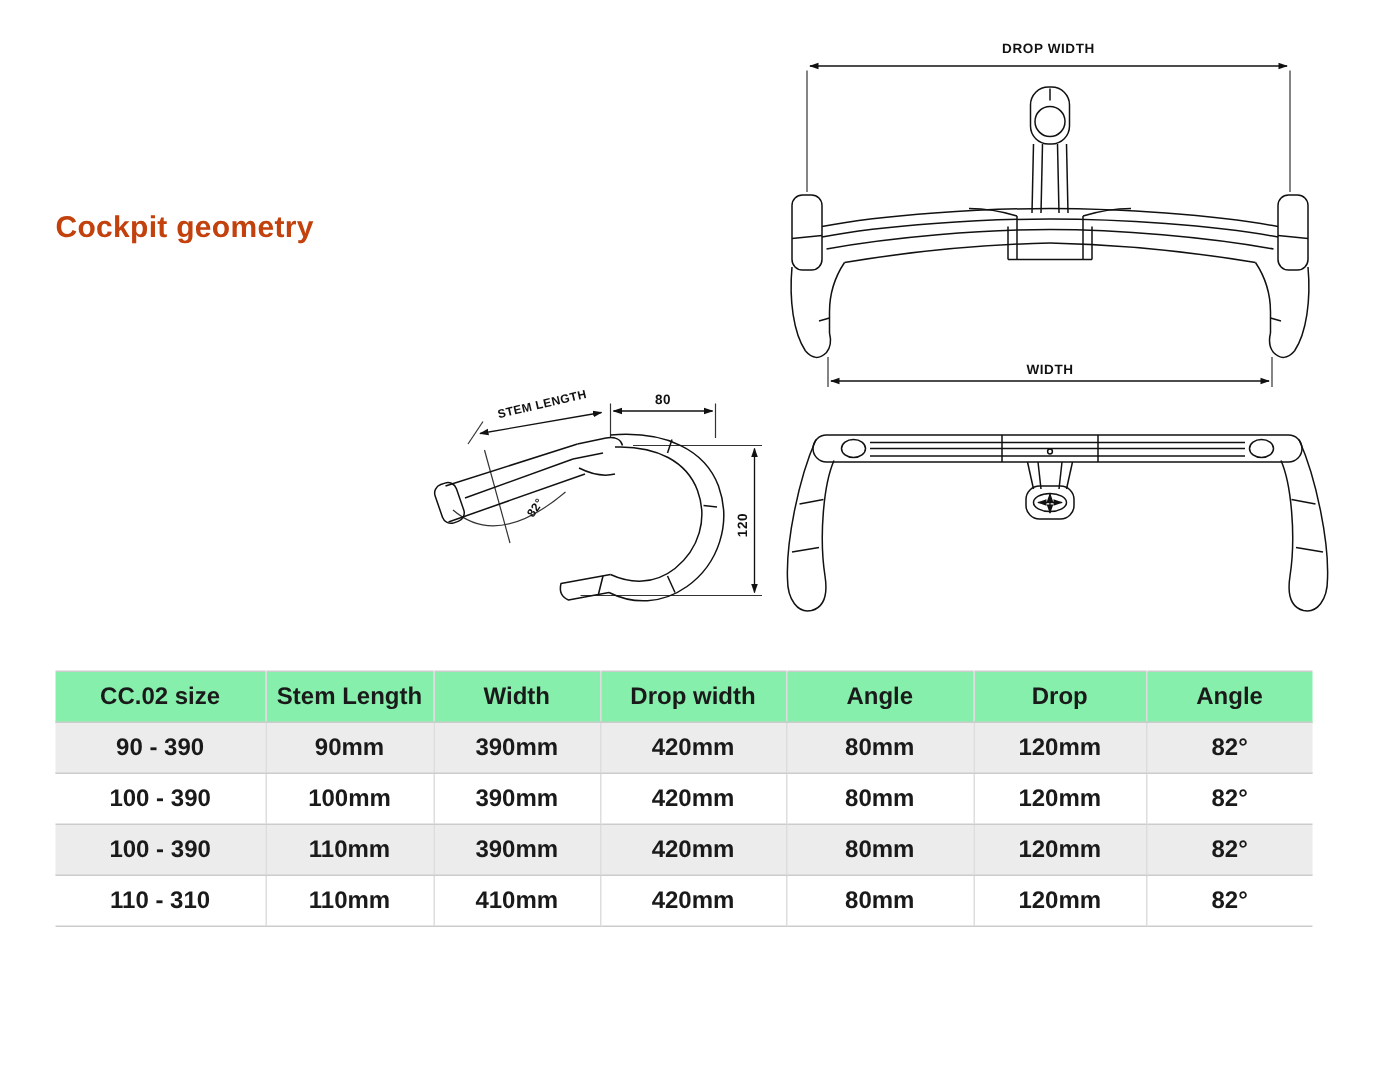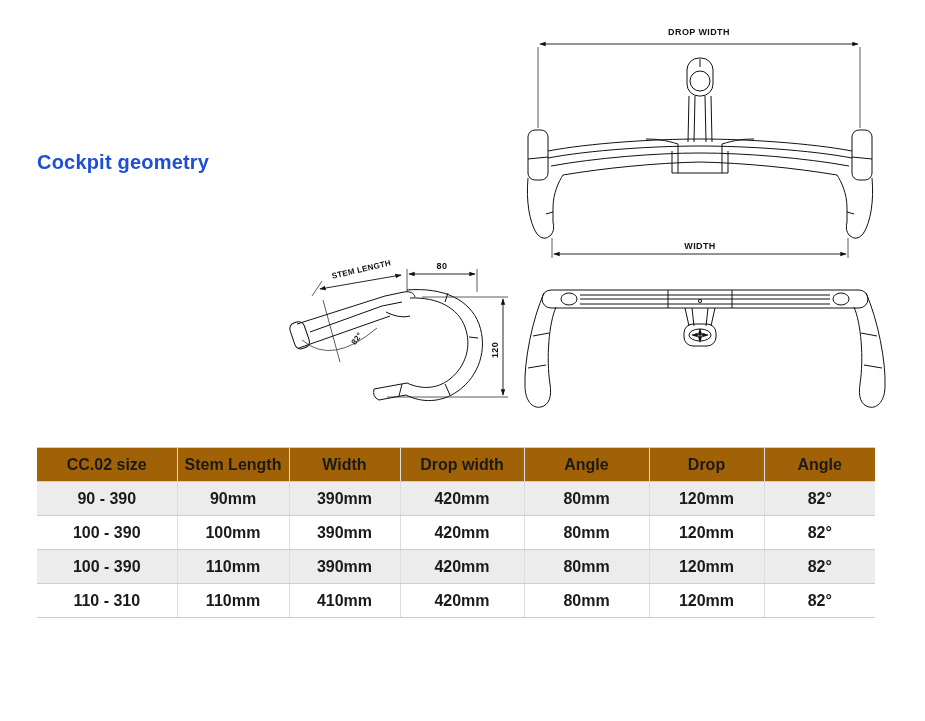--- a/index.html
+++ b/index.html
@@ -1,42 +1,42 @@
 <!DOCTYPE html>
 <html><head>
 <meta charset="utf-8">
 <style>
   html,body{margin:0;padding:0;}
   body{
     width:925px;height:721px;background:#ffffff;position:relative;
     font-family:"Liberation Sans", sans-serif;color:#111;overflow:hidden;
   }
   .page-title{
-    position:absolute;left:37px;top:151px;margin:0;
-    font-size:20px;font-weight:800;letter-spacing:.2px;color:#1d4ed8;
+    position:absolute;left:37px;top:141px;margin:0;
+    font-size:20px;font-weight:800;letter-spacing:.2px;color:#c2410c;
   }
   svg{position:absolute;overflow:visible;}
   svg .ln{stroke:#111;stroke-width:1;fill:none;stroke-linejoin:round;}
   svg .thin{stroke:#333;stroke-width:.8;fill:none;}
   svg .dim{stroke:#111;stroke-width:.9;fill:none;}
   svg text{fill:#111;font-family:"Liberation Sans",sans-serif;font-weight:bold;}
   .lbl-big{font-size:9px;letter-spacing:.4px;}
   .lbl-sm{font-size:8px;letter-spacing:.3px;}
 
   .geo-table{
     position:absolute;left:37px;top:447px;width:838px;
     border-collapse:collapse;table-layout:fixed;
     font-size:16px;color:#1a1a1a;
     border-top:1px solid #ccc;border-bottom:1px solid #ccc;
   }
   .geo-table th,.geo-table td{
     text-align:center;vertical-align:middle;padding:0;
     border-bottom:1px solid #ccc;
   }
-  .geo-table th{height:33px;font-weight:bold;background:#a16207;}
+  .geo-table th{height:33px;font-weight:bold;background:#86efac;}
   .geo-table td{height:33px;font-weight:bold;text-align:center;}
   .geo-table th + th, .geo-table td + td{border-left:1px solid #ddd;}
   .geo-table tbody tr:nth-child(odd) td{background:#ececec;}
 </style>
 </head>
 <body>
 
 <h1 class="page-title">Cockpit geometry</h1>
 
 <svg style="left:515px;top:18px;" width="370" height="245" viewBox="0 0 370 245">

